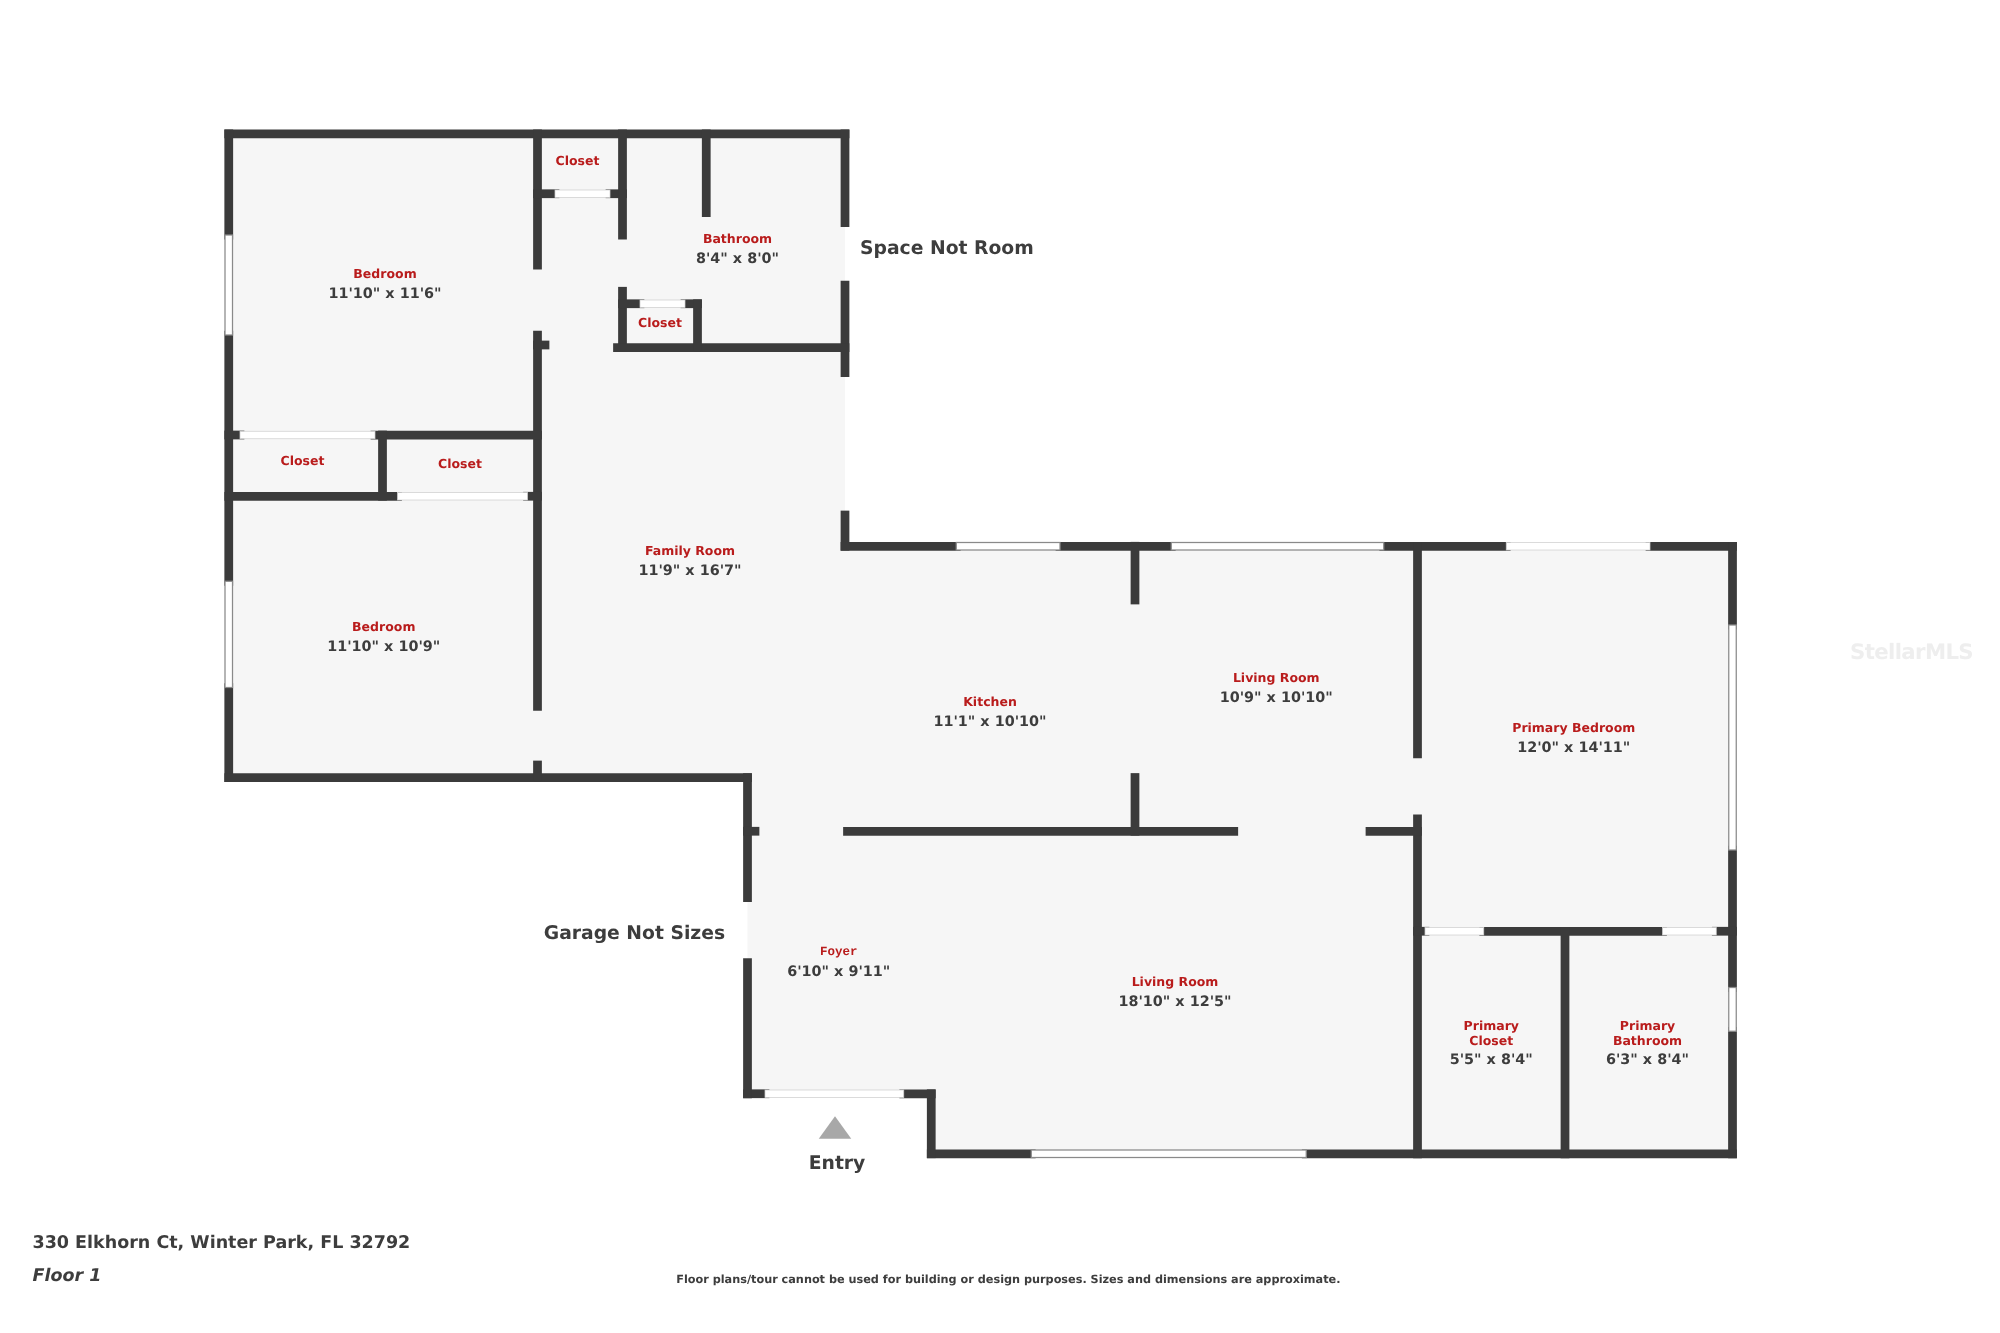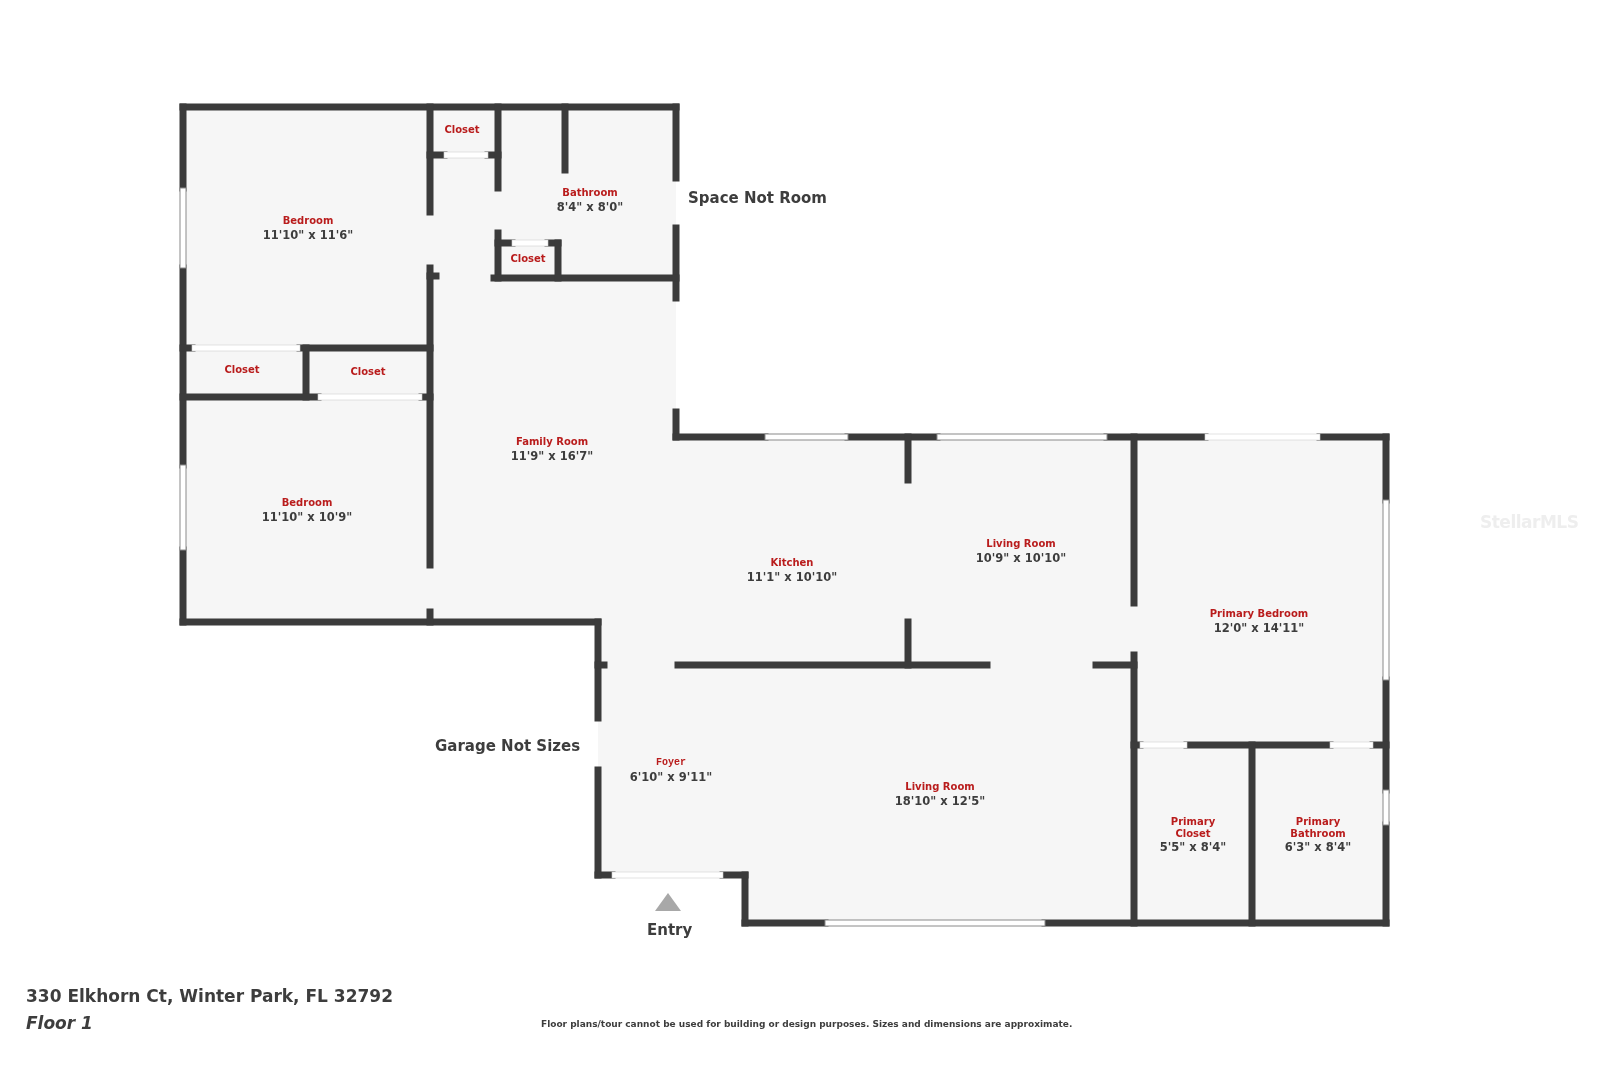--- a/index.html
+++ b/index.html
@@ -4,21 +4,21 @@
 <style>
   html, body { margin:0; padding:0; background:#ffffff; }
   body { width:1600px; height:1066px; position:relative; overflow:hidden;
          font-family:"DejaVu Sans", "Liberation Sans", sans-serif; color:#3a3a3a; }
   #plan { position:absolute; left:0; top:0; }
   .room-label { position:absolute; transform:translate(-50%,-50%); text-align:center;
                 white-space:nowrap; line-height:1.15; }
   .room-name { font-size:10px; font-weight:bold; color:#b91c1c; display:block; }
   .room-dim { font-size:11.5px; font-weight:bold; color:#3d3d3d; display:block; margin-top:2px; }
   .note { position:absolute; font-size:15px; font-weight:bold; color:#3d3d3d; white-space:nowrap; }
-  .footer { position:absolute; font-size:17px; font-weight:bold; color:#3d3d3d; white-space:nowrap;text-align:right; }
+  .footer { position:absolute; font-size:14px; font-weight:bold; color:#3d3d3d; white-space:nowrap;text-align:right; }
   .disclaimer { position:absolute; font-size:9px; font-weight:bold; color:#3d3d3d; white-space:nowrap; }
   .watermark { position:absolute; font-size:17px; font-weight:bold; color:#eeeeee; white-space:nowrap;
                letter-spacing:-0.5px; }
   .entry-arrow { position:absolute; width:0; height:0; border-left:13px solid transparent;
                  border-right:13px solid transparent; border-bottom:18px solid #a8a8a8; }
 </style>
 </head>
 <body>
 
 <svg id="plan" width="1600" height="1066">
@@ -145,21 +145,21 @@
       <span class="room-dim">11'9" x 16'7"</span>
     </div>
     <div class="room-label" style="left: 792px; top: 570px;">
       <span class="room-name" style="white-space: pre;">Kitchen</span>
       <span class="room-dim">11'1" x 10'10"</span>
     </div>
     <div class="room-label" style="left: 1021px; top: 551px;">
       <span class="room-name" style="white-space: pre;">Living Room</span>
       <span class="room-dim">10'9" x 10'10"</span>
     </div>
-    <div class="room-label" style="left: 1259px; top: 591px; margin-top: 30px;">
+    <div class="room-label" style="left: 1259px; top: 591px;">
       <span class="room-name" style="white-space: pre;">Primary Bedroom</span>
       <span class="room-dim">12'0" x 14'11"</span>
     </div>
     <div class="room-label" style="left: 671px; top: 770px;">
       <span class="room-name" style="white-space: pre; font-family: Liberation Mono, monospace;">Foyer</span>
       <span class="room-dim">6'10" x 9'11"</span>
     </div>
     <div class="room-label" style="left: 940px; top: 794px;">
       <span class="room-name" style="white-space: pre;">Living Room</span>
       <span class="room-dim">18'10" x 12'5"</span>

